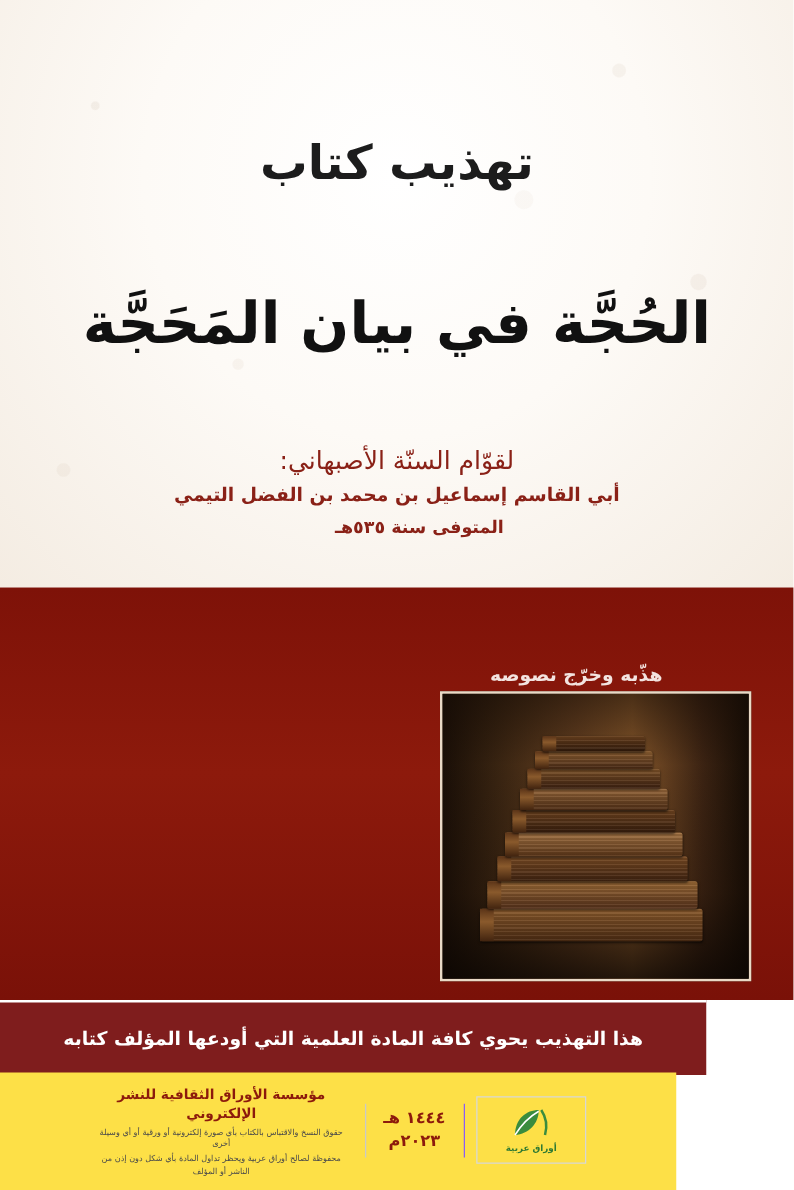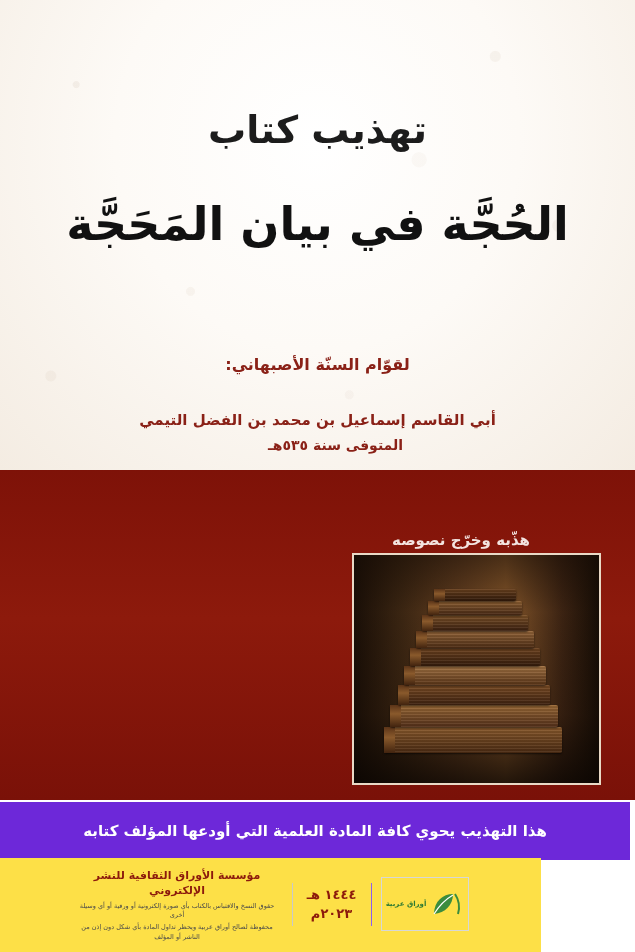--- a/index.html
+++ b/index.html
@@ -53,48 +53,47 @@
     z-index: 2;
   }
   .kicker {
     font-size: 38px;
     font-weight: bold;
     color: #1c1c1c;
     letter-spacing: 0px;
     line-height: 1.2;
   }
   .main-title {
-    margin-top: 42px;
+    margin-top: 76px;
     font-size: 46px;
     font-weight: bold;
     color: #111111;
     line-height: 1.25;
     direction: rtl;
   }
 
   .subtitle-block {
     position: absolute;
     left: 0; right: 0;
     top: 352px;
     text-align: center;
     z-index: 2;
     color: #7b1d12;
   }
   .sub-line-1 {
-    font-size: 16px;
-    font-weight: bold;
+    font-size: 20px;
+    font-weight: normal;
     line-height: 1.6;
     color: #8a2117;
   }
   .sub-line-2 {
     font-size: 15px;
     font-weight: bold;
     line-height: 1.7;
     color: #8a2117;
-    margin-top: 30px;
   }
   .sub-line-3 {
     font-size: 14px;
     font-weight: bold;
     line-height: 1.8;
     color: #8a2117;
     margin-left: 36px;
   }
 
   
@@ -174,23 +173,23 @@
     position: absolute;
     top: 0; bottom: 0;
     width: 11px;
     background: linear-gradient(180deg,#5b3418,#8a5a2c 40%,#42240f);
   }
 
   
   .banner {
     position: absolute;
     top: 800px; left: 0;
-    width: 630px;
+    width: 565px;
     height: 58px;
-    background: #6d28d9;
+    background: #7f1d1d;
     border-top: 2px solid #ffffff;
     display: flex;
     align-items: center;
     justify-content: center;
   }
   .banner-text {
     font-size: 15px;
     font-weight: bold;
     color: #ffffff;
     letter-spacing: 0;
@@ -252,21 +251,21 @@
     font-weight: bold;
     color: #8c1a0c;
     line-height: 1.5;
   }
   .logo-block {
     flex: 0 0 auto;
     width: 86px;
     height: 52px;
     border: 1px solid #d7d7d7;
     display: flex;
-    flex-direction: row;
+    flex-direction: column;
     align-items: center;
     justify-content: center;
     gap: 4px;
     text-align: right;
   }
   .logo-mark {
     width: 34px;
     height: 26px;
     position: relative;
   }

